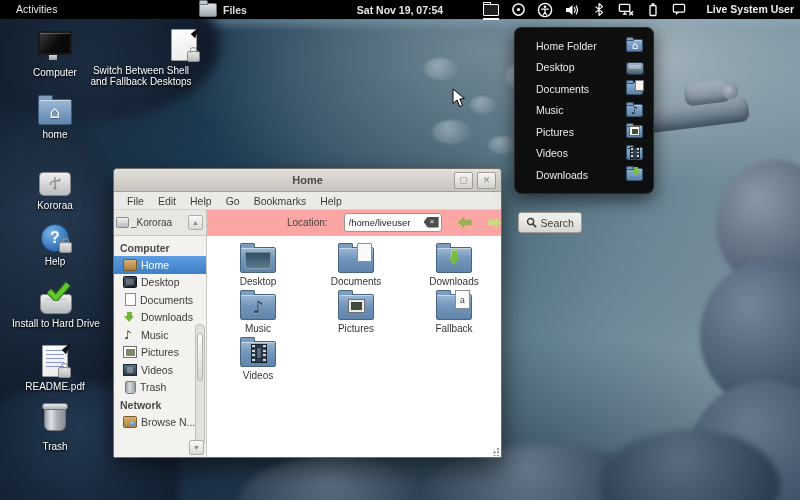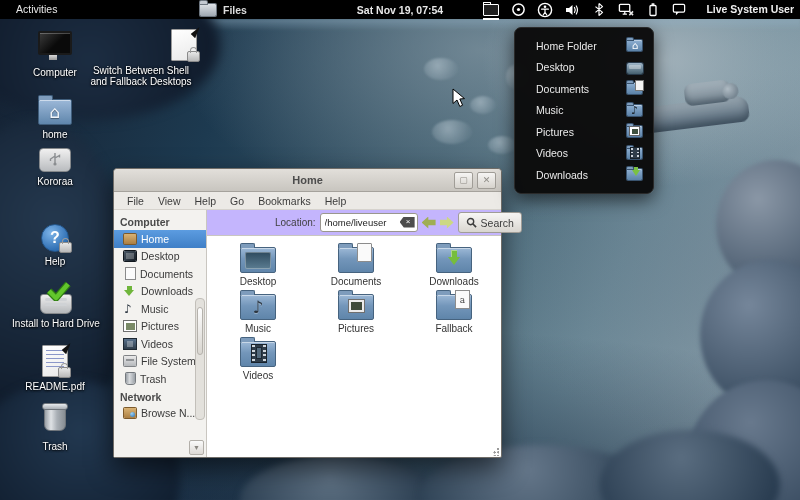--- a/index.html
+++ b/index.html
@@ -121,21 +121,21 @@
   .si-fs{background:linear-gradient(#e9e9e9,#b5b8bb);box-shadow:0 0 0 1px #808386;border-radius:1px;}
   .si-fs::after{content:"";position:absolute;left:2px;right:2px;top:3px;height:2px;background:#8f9295;}
   .si-trash{width:9px;height:11px;margin-left:2px;background:linear-gradient(90deg,#9aa0a6,#d8dbde 40%,#9aa0a6);box-shadow:0 0 0 1px #74797e;border-radius:1px 1px 3px 3px;}
   .si-net{background:linear-gradient(#d9b273,#aa7f43);box-shadow:0 0 0 1px #7d5a2b;border-radius:1px;}
   .si-net::after{content:"";position:absolute;right:1px;bottom:1px;width:5px;height:5px;border-radius:50%;background:radial-gradient(circle at 35% 30%,#9fd2ef,#2b6fb5);}
   .sb-scroll{position:absolute;right:1px;top:88px;width:8px;height:120px;background:#e3e1dc;border:1px solid #c2bfb9;border-radius:4px;}
   .sb-scroll::after{content:"";position:absolute;left:1px;right:1px;top:8px;height:46px;background:linear-gradient(#fdfdfd,#d9d6d0);border:1px solid #b5b2ac;border-radius:3px;}
   .sb-bot{position:absolute;right:2px;bottom:2px;}
 
   .maincol{flex:1;display:flex;flex-direction:column;min-width:0;}
-  .toolbar{height:25px;flex:none;background:#c4b5fd;border-bottom:1px solid #c9c6c0;display:flex;align-items:center;padding:0 5px 0 0;gap:4px;font-size:10px;color:#3f3f3f;}
+  .toolbar{height:25px;flex:none;background:#fca5a5;border-bottom:1px solid #c9c6c0;display:flex;align-items:center;padding:0 5px 0 0;gap:16px;font-size:10px;color:#3f3f3f;}
   .toolbar .spacer{width:64px;flex:none;}
   .entry{position:relative;width:96px;height:17px;background:#fff;border:1px solid #9a978f;border-radius:3px;display:flex;align-items:center;flex:none;}
   .entry input{border:none;outline:none;background:transparent;font-family:"Liberation Sans",sans-serif;font-size:9.5px;color:#222;width:78px;padding:0 0 0 4px;}
   .clearbtn{position:absolute;right:2px;top:2.5px;width:13px;height:11px;background:#4d4d4d;clip-path:polygon(0 50%,28% 0,100% 0,100% 100%,28% 100%);display:flex;align-items:center;justify-content:center;color:#fff;font-size:8px;line-height:1;padding-left:2px;}
   .navarr{width:14px;height:12px;flex:none;}
   .arr-back{background:#9fae53;clip-path:polygon(0 50%,48% 0,48% 28%,100% 28%,100% 72%,48% 72%,48% 100%);}
   .arr-fwd{background:#ccd883;clip-path:polygon(100% 50%,52% 0,52% 28%,0 28%,0 72%,52% 72%,52% 100%);}
   .searchbtn{height:19px;flex:none;display:flex;align-items:center;gap:4px;padding:0 7px;border:1px solid #a09d97;border-radius:3px;background:linear-gradient(180deg,#f8f7f5,#d9d6d0);font-size:10.5px;color:#3c3c3c;}
   .filegrid{flex:1;background:#fff;display:grid;grid-template-columns:98px 98px 98px;grid-auto-rows:47px;padding:6px 0 0 2px;position:relative;border-radius:0 0 2px 0;}
   .fitem{display:flex;flex-direction:column;align-items:center;font-size:10px;color:#333;}
@@ -260,21 +260,21 @@
       <span class="lock"></span>
     </span>
   <span class="lbl">Switch Between Shell and Fallback Desktops</span>
 </div>
 <div class="dicon" style="left:25px;top:99px;width:60px;">
   <span class="dfolder">
       <span class="home-em">⌂</span>
     </span>
   <span class="lbl">home</span>
 </div>
-<div class="dicon" style="left:25px;top:148px;width:60px;text-align:center;">
+<div class="dicon" style="left:25px;top:172px;width:60px;text-align:center;">
   <span class="usb">
     <svg width="16" height="14" viewBox="0 0 16 14">
         <path d="M8 1 L8 12 M8 4 L3.5 7 L3.5 9 M8 6 L12.5 3.5 L12.5 5.5" stroke="#8a8d90" stroke-width="1.4" fill="none"></path>
         <circle cx="8" cy="12" r="1.6" fill="#8a8d90"></circle>
       </svg>
   </span>
   <span class="lbl">Kororaa</span>
 </div>
 <div class="dicon" style="left:25px;top:224px;width:60px;">
   <span class="helpball">?<span class="lock"></span></span>
@@ -353,28 +353,33 @@
 <div class="win">
   <div class="titlebar">
     <span class="title">Home</span>
     <span class="winbtns">
       <span class="wbtn">▢</span>
       <span class="wbtn">✕</span>
     </span>
   </div>
   <div class="menubar">
     <span>File</span>
-    <span>View</span>
+    <span>Edit</span>
     <span>Help</span>
     <span>Go</span>
     <span>Bookmarks</span>
     <span>Help</span>
   </div>
   <div class="winbody">
     <div class="sidebar">
+      <div class="sb-head">
+        <span class="sb-drive-ic"></span>
+        <span class="lbl">_Kororaa</span>
+        <span class="stepper">▲</span>
+      </div>
       <div class="sb-list">
         <div class="sb-sec">Computer</div>
         <div class="sb-item sel">
             <span class="si si-fold"></span>
             <span>Home</span>
           </div>
         <div class="sb-item">
             <span class="si si-mon"></span>
             <span>Desktop</span>
           </div>
@@ -390,24 +395,20 @@
             <span class="si si-note">♪</span>
             <span>Music</span>
           </div>
         <div class="sb-item">
             <span class="si si-pic"></span>
             <span>Pictures</span>
           </div>
         <div class="sb-item">
             <span class="si si-vid"></span>
             <span>Videos</span>
-          </div>
-        <div class="sb-item">
-            <span class="si si-fs"></span>
-            <span>File System</span>
           </div>
         <div class="sb-item">
             <span class="si si-trash"></span>
             <span>Trash</span>
           </div>
         <div class="sb-sec">Network</div>
         <div class="sb-item">
             <span class="si si-net"></span>
             <span>Browse N...</span>
           </div>

